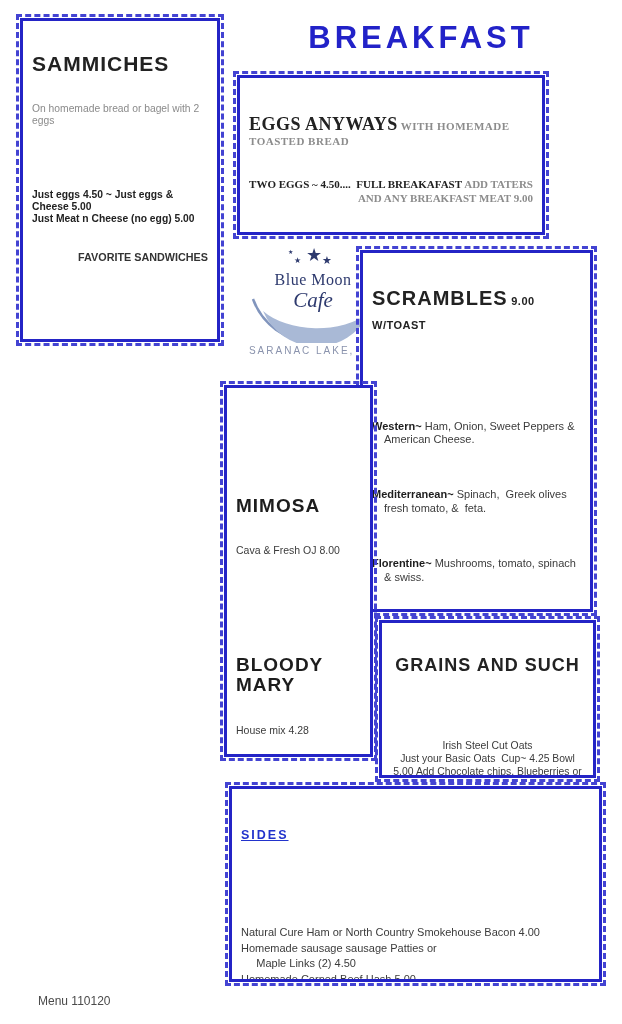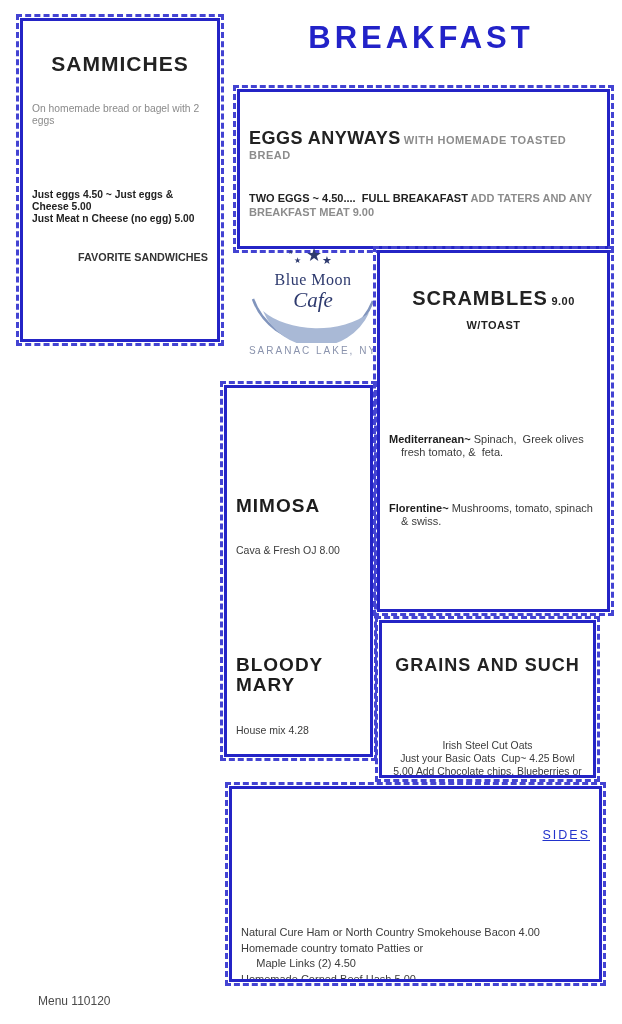--- a/index.html
+++ b/index.html
@@ -8,69 +8,69 @@
     font-family:"Liberation Sans","DejaVu Sans",sans-serif;
     color:#3b3b3b; overflow:hidden;
   }
   .mbox {
     position:absolute; box-sizing:border-box; background:#fff;
     border:3px solid #2424c6; outline:3px dashed #4343d2; outline-offset:1px;
     padding:7px 9px; white-space:pre-wrap; overflow:hidden;
   }
   
   .box-sammiches { left:20px; top:18px; width:200px; height:324px; font-size:10.3px; line-height:1.16; }
-  h2.hand { margin:0 0 3px 0; text-align:center; font-size:21px; font-weight:700;
+  h2.hand { margin:0 0 3px 0; font-size:21px; font-weight:700;
             letter-spacing:1px; color:#222; white-space:normal; }
   .intro { color:#8a8a8a; margin-bottom:2px; }
   .price-line { font-weight:700; color:#222; }
   .subhead { text-align:right; font-weight:700; color:#333; font-size:10.8px; margin-top:3px; }
   .item { padding-left:12px; text-indent:-12px; margin-top:3px; }
   .item-name { font-weight:700; color:#1d1d1d; }
   .red { color:#e2574e; font-weight:600; }
   
   .breakfast-title {
     position:absolute; left:230px; top:20px; width:382px; text-align:center;
     font-size:31px; font-weight:600; letter-spacing:4px; color:#2222c8;
   }
   
-  .box-eggs { left:237px; top:89px; width:373px; height:160px; font-size:11px; line-height:1.25; }
+  .box-eggs { left:237px; top:75px; width:308px; height:160px; font-size:11px; line-height:1.25;font-family:Liberation Serif, serif; }
   .big-head { font-size:18px; font-weight:700; color:#222; letter-spacing:0.5px; }
   .head-sub { font-size:11px; font-weight:700; color:#8c8c8c; letter-spacing:0.5px; }
   .b { font-weight:700; color:#222; }
   .gray { color:#8c8c8c; font-weight:600; }
-  .eggs-row { margin-top:2px; }
+  .eggs-row { margin-top:2px;text-align:right; }
   
   .logo { position:absolute; left:238px; top:246px; width:150px; height:132px; text-align:center; color:#2e3a6e; }
   .logo-stars { position:relative; height:26px; }
   .logo-stars span { position:absolute; }
   .star-big   { left:68px; top:-2px; font-size:18px; }
   .star-med   { left:84px; top:8px;  font-size:11px; }
   .star-small { left:56px; top:10px; font-size:8px; }
   .star-dot   { left:50px; top:2px;  font-size:6px; }
   .logo-name { font-family:"Liberation Serif","DejaVu Serif",serif; font-size:16px; letter-spacing:0.5px; line-height:1; }
   .logo-cafe { font-family:"Liberation Serif","DejaVu Serif",serif; font-style:italic; font-size:21px;
                line-height:1; position:relative; z-index:2; margin-top:2px; }
   .logo-crescent { display:block; margin:-14px auto 0 auto; }
   .logo-loc { font-size:10px; letter-spacing:2px; color:#8a93ad; margin-top:2px; }
   
-  .box-scrambles { left:377px; top:250px; width:233px; height:362px; font-size:11px; line-height:1.2; }
+  .box-scrambles { left:360px; top:250px; width:233px; height:362px; font-size:11px; line-height:1.2; }
   .box-scrambles h2.hand { font-size:20px; }
   .title-sub { font-size:11px; font-weight:700; letter-spacing:0.5px; }
   
   .box-drinks { left:224px; top:385px; width:149px; height:372px; font-size:10.5px; line-height:1.2; }
   .drink { margin-bottom:10px; }
   .drink-name { font-size:19px; font-weight:600; color:#1d1d1d; letter-spacing:1px; line-height:1.1;
                 white-space:normal; margin-bottom:2px; }
   
   .box-grains { left:379px; top:620px; width:217px; height:158px; font-size:10.4px; line-height:1.2; text-align:center; }
   .box-grains h2.hand { font-size:18px; margin-bottom:1px; }
   .grain-line { margin-bottom:1px; }
   
   .box-sides { left:229px; top:786px; width:373px; height:196px; font-size:11px; line-height:1.42; }
-  .sides-title { text-align:right; font-weight:400; font-size:12.5px; letter-spacing:2px;
+  .sides-title { text-align:left; font-weight:700; font-size:12.5px; letter-spacing:2px;
                  color:#2233cc; text-decoration:underline; margin-bottom:2px; }
   
   .footer { position:absolute; left:38px; top:994px; font-size:12px; color:#4a4a4a; }
 </style>
 </head>
 <body>
 
 <div class="mbox box-sammiches">
   <h2 class="hand">SAMMICHES</h2>
   <div class="intro">On homemade bread or bagel with 2 eggs</div>
@@ -120,20 +120,21 @@
     <path d="M16 14 A58 58 0 0 0 122 16 A66 40 0 0 1 16 14 Z" fill="#a9b9d6"></path>
   </svg>
   <div class="logo-loc">SARANAC LAKE, NY</div>
 </div>
 
 <div class="mbox box-scrambles">
   <h2 class="hand"><span>SCRAMBLES</span><span class="title-sub"> 9.00 W/TOAST</span></h2>
   <div>
     
   
+      <div class="item"><span class="item-name">Western~</span> <span>Ham, Onion, Sweet Peppers &amp; American Cheese.</span><span class="red"></span><span></span></div>
     
       <div class="item"><span class="item-name">Mediterranean~</span> <span>Spinach,  Greek olives fresh tomato, &amp;  feta.</span><span class="red"></span><span></span></div>
     
       <div class="item"><span class="item-name">Florentine~</span> <span>Mushrooms, tomato, spinach &amp; swiss.</span><span class="red"></span><span></span></div>
     
       
     
       
     
       
@@ -171,19 +172,19 @@
   <h2 class="hand">GRAINS AND SUCH</h2>
   <div>
     
   <div class="grain-line">Irish Steel Cut Oats</div><div class="grain-line">Just your Basic Oats  Cup~ 4.25 Bowl 5.00 Add Chocolate chips, Blueberries or Raisins~.75</div></div>
 </div>
 
 <div class="mbox box-sides">
   <div class="sides-title">SIDES</div>
   <div>
     
-  <div class="side-line">Natural Cure Ham or North Country Smokehouse Bacon 4.00</div><div class="side-line">Homemade country tomato Patties or</div><div class="side-line">     Maple Links (2) 4.50</div><div class="side-line">Homemade Corned Beef Hash 5.00</div></div>
+  <div class="side-line">Natural Cure Ham or North Country Smokehouse Bacon 4.00</div><div class="side-line">Homemade sausage sausage Patties or</div><div class="side-line">     Maple Links (2) 4.50</div><div class="side-line">Homemade Corned Beef Hash 5.00</div></div>
   
   
   
 </div>
 
 <div class="footer">Menu 110120</div>
 
 </body></html>

